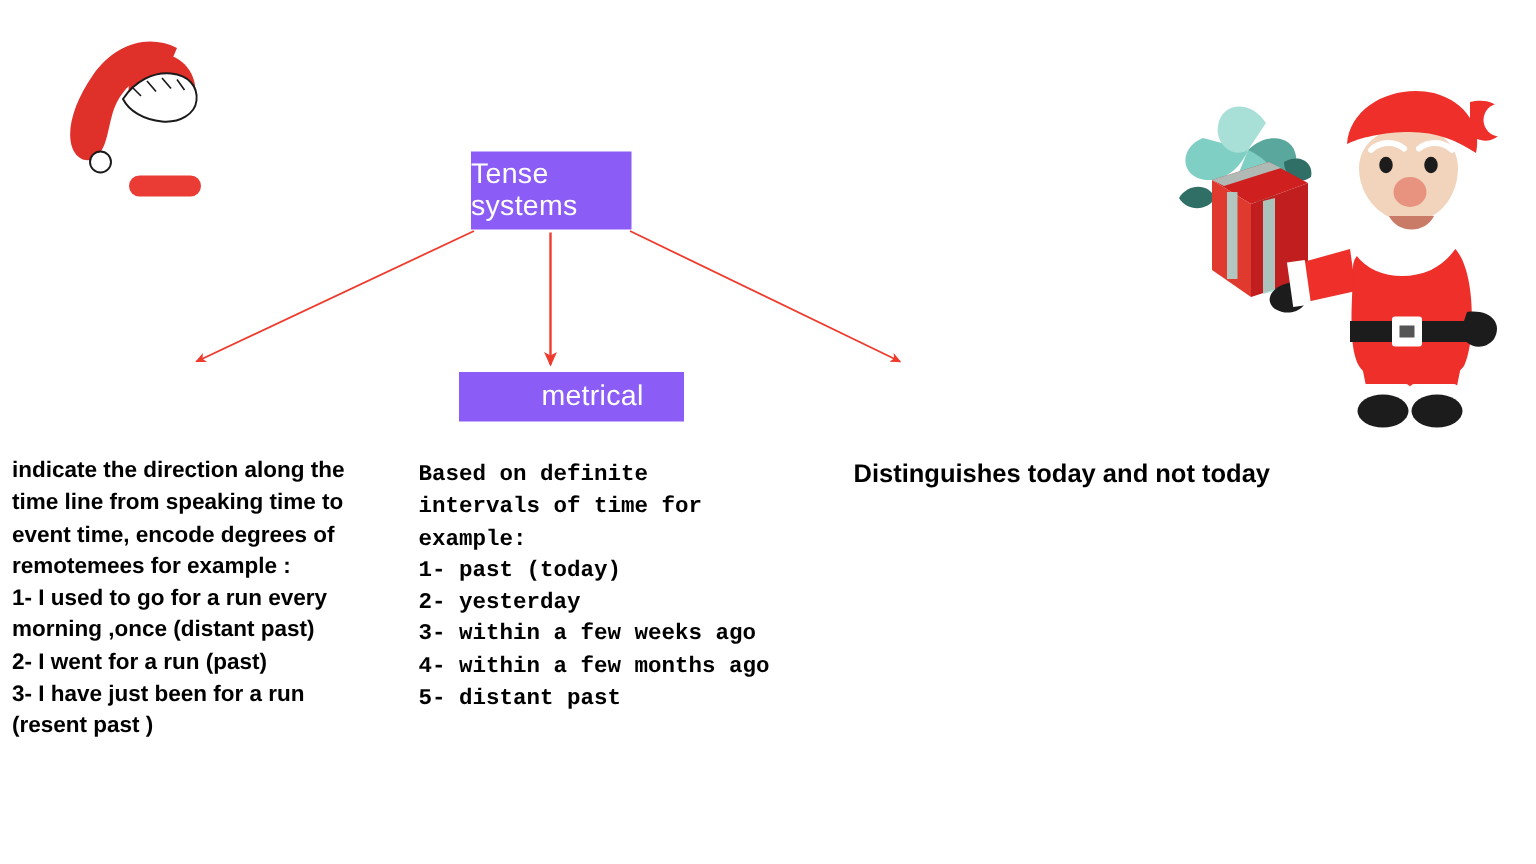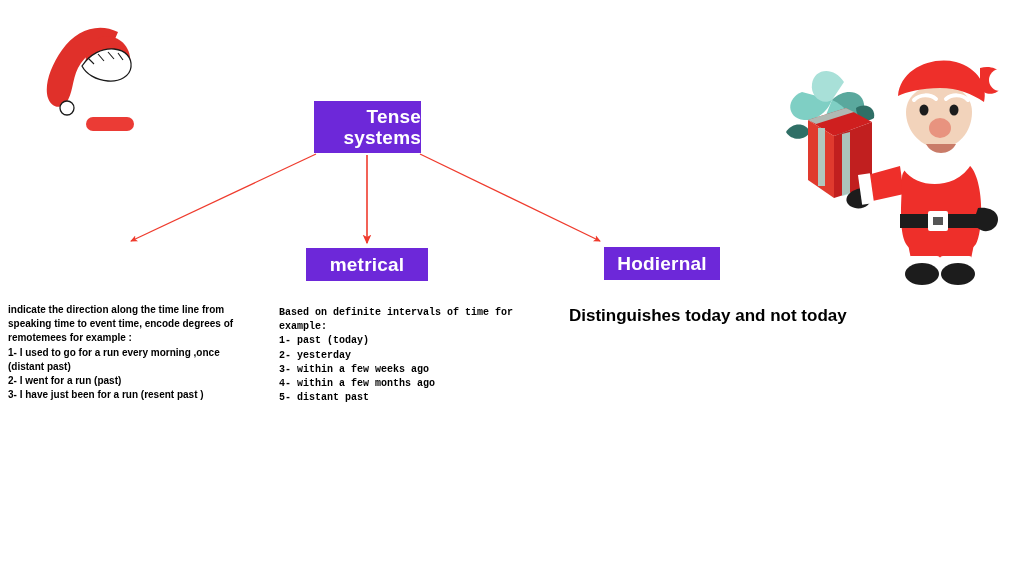--- a/index.html
+++ b/index.html
@@ -25,54 +25,55 @@
   .connectors {
     position: absolute;
     left: 0; top: 0;
     width: 1024px;
     height: 576px;
     pointer-events: none;
   }
   
   .node {
     position: absolute;
-    background: #6d28d9;
+    background: #8b5cf6;
     color: #ffffff;
     display: flex;
     align-items: center;
     justify-content: center;
-    text-align: right;
-    font-weight: bold;
+    text-align: left;
+    font-weight: normal;
     line-height: 1.12;
     letter-spacing: 0.2px;
   }
   #node-root {
     left: 314px; top: 101px;
     width: 107px; height: 52px;
     font-size: 19px;
   }
   #node-victorial {
     left: 70px; top: 245px;
     width: 112px; height: 33px;
     font-size: 19px;
   }
   #node-metrical {
     left: 306px; top: 248px;
     width: 122px; height: 33px;
     font-size: 19px;
+    padding-left: 28px;
   }
   #node-hodiernal {
     left: 604px; top: 247px;
     width: 116px; height: 33px;
     font-size: 19px;
   }
   
   .desc {
     position: absolute;
-    font-size: 10px;
+    font-size: 15px;
     font-weight: bold;
     line-height: 1.42;
     color: #000000;
     white-space: pre-line;
   }
   #desc-victorial {
     left: 8px; top: 303px;
     width: 228px;
   }
   #desc-metrical {
@@ -122,21 +123,20 @@
 
     <line x1="420" y1="154" x2="600" y2="241" stroke="#ef3b2d" stroke-width="1.2" marker-end="url(#arrowhead)"></line>
   </svg>
 
   <div class="node" id="node-root">Tense
 systems</div>
 
 
   <div class="node" id="node-metrical">metrical</div>
 
-  <div class="node" id="node-hodiernal">Hodiernal</div>
 
   <div class="desc" id="desc-victorial">indicate the direction along the time line from speaking time to event time, encode degrees of remotemees for example :
 1- I used to go for a run every morning ,once (distant past)
 2- I went for a run (past)
 3- I have just been for a run (resent past )</div>
 
   <div class="desc" id="desc-metrical">Based on definite intervals of time for example:
 1- past (today)
 2- yesterday
 3- within a few weeks ago

